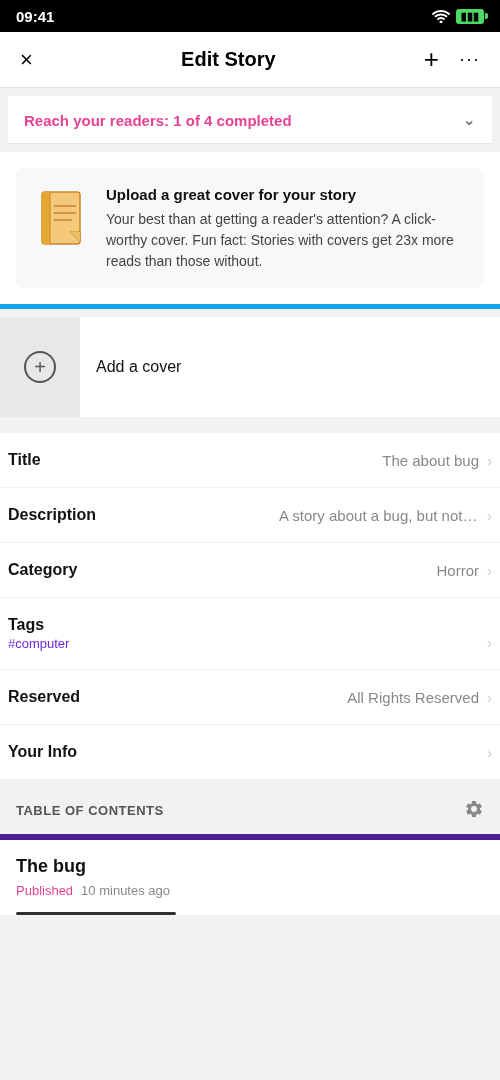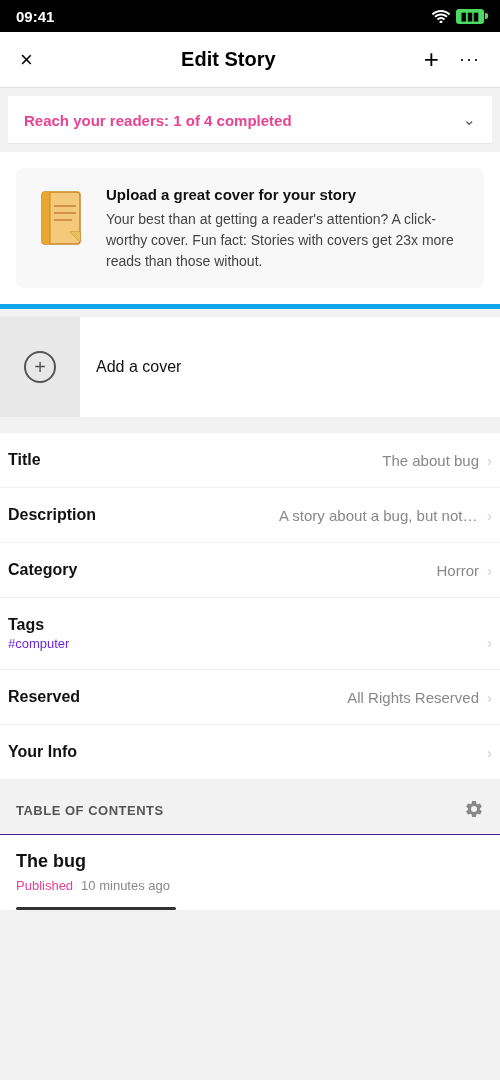--- a/index.html
+++ b/index.html
@@ -232,21 +232,21 @@
       color: #ccc;
     }
 
     
     .toc-header {
       background: #f2f2f2;
       padding: 12px 16px;
       display: flex;
       align-items: center;
       justify-content: space-between;
-      border-bottom: 1px solid #4c1d95;
+      border-bottom: 6px solid #4c1d95;
       margin-top: 8px;
     }
     .toc-title {
       font-size: 13px;
       font-weight: 700;
       color: #555;
       letter-spacing: 0.5px;
       text-transform: uppercase;
     }
 

